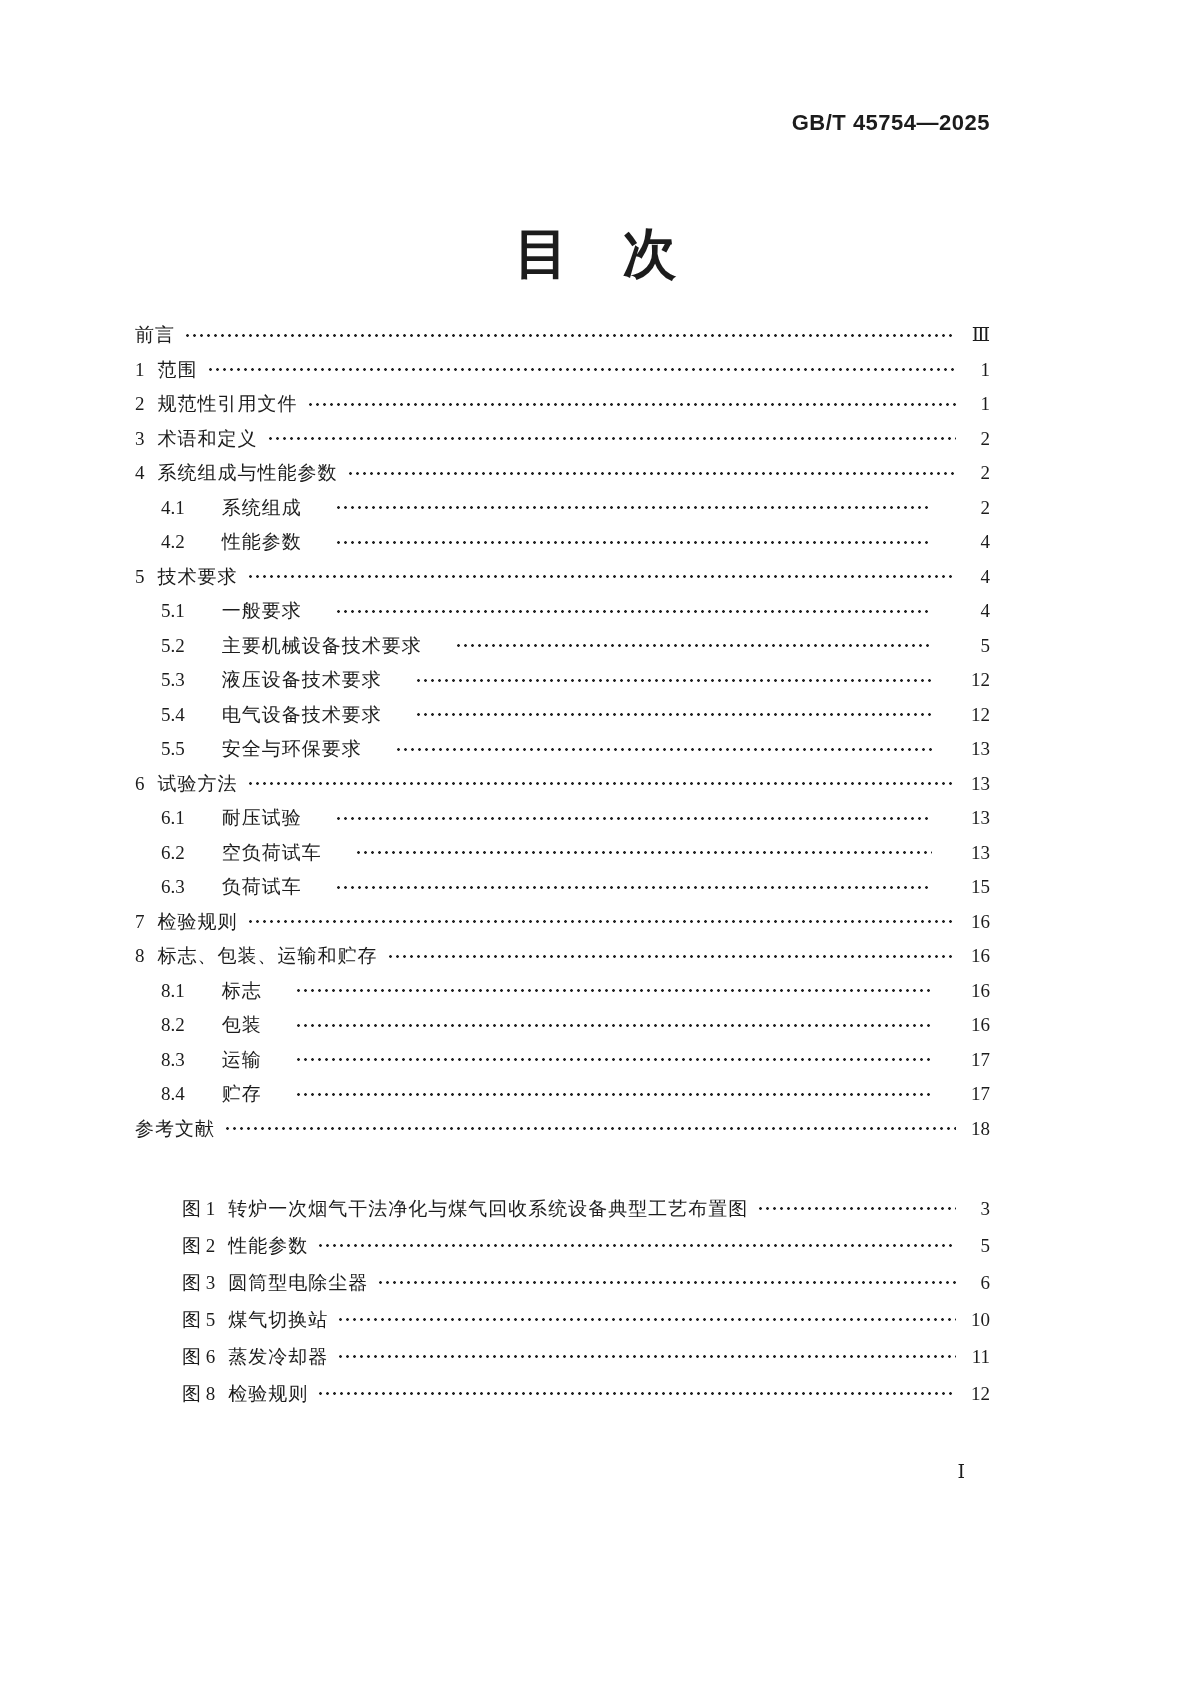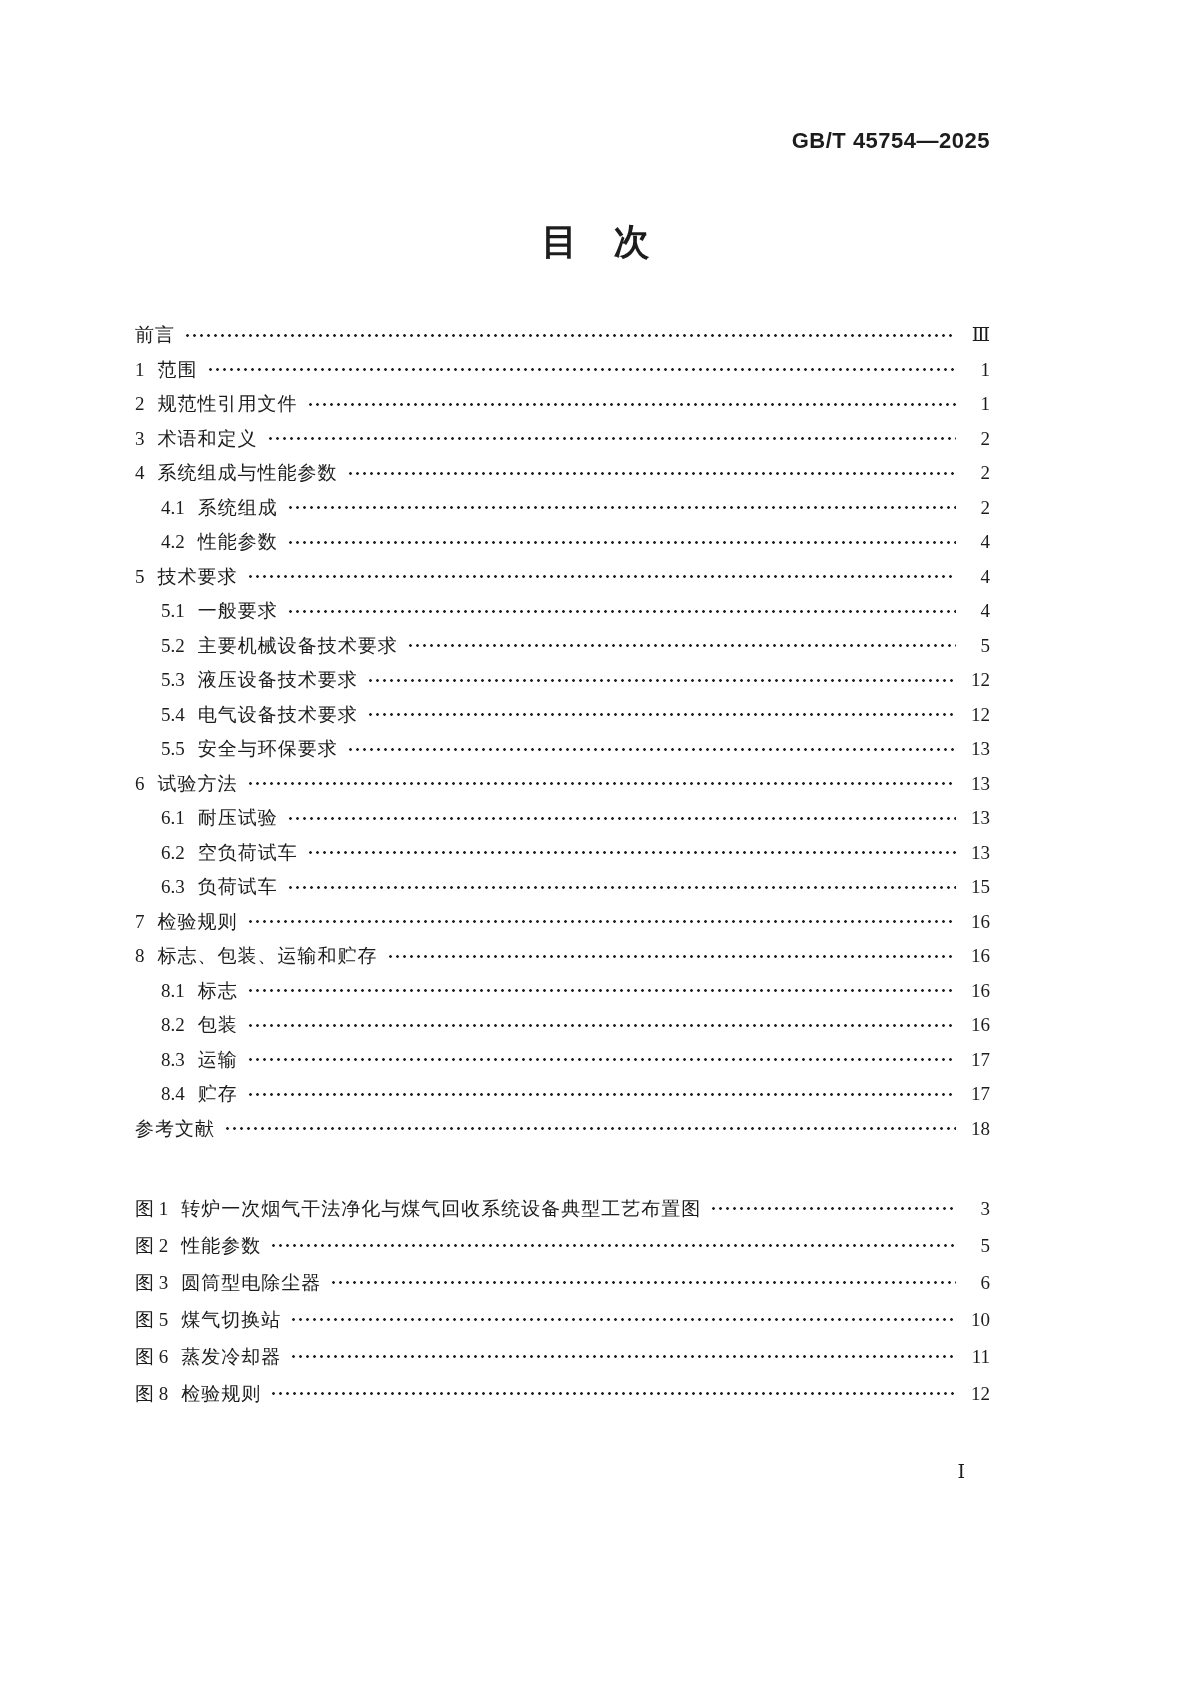--- a/index.html
+++ b/index.html
@@ -12,52 +12,53 @@
     width: 1191px;
     height: 1685px;
     margin: 0 auto;
     background: #ffffff;
     color: #1c1c1c;
     font-family: "Liberation Serif", "DejaVu Serif", serif;
     overflow: hidden;
   }
   .doc-number {
     position: absolute;
-    top: 128px;
+    top: 110px;
     right: 201px;
     font-family: "Liberation Sans", "DejaVu Sans", sans-serif;
     font-size: 22px;
     font-weight: 600;
     letter-spacing: 0.5px;
   }
   .page-title {
     position: absolute;
     top: 218px;
     left: 0;
     right: 0;
     text-align: center;
-    font-size: 36px;
+    font-size: 54px;
     font-weight: 700;
   }
   .toc {
     position: absolute;
     top: 318px;
     left: 135px;
     right: 201px;
   }
   .toc-row {
     display: flex;
     align-items: flex-end;
     height: 34.5px;
     font-size: 19px;
     line-height: 34.5px;
     white-space: nowrap;
   }
   .toc-row.indent {
     padding-left: 26px;
+    gap: 24px;
   }
   .toc-row .num {
     margin-right: 13px;
   }
   .toc-row .label {
     letter-spacing: 1px;
   }
   .leader {
     flex: 1 1 auto;
     align-self: center;
@@ -67,20 +68,21 @@
     background-size: 7px 7px;
     background-position: left center;
     background-repeat: repeat-x;
   }
   .pageno {
     min-width: 27px;
     text-align: right;
   }
   .figure-list {
     margin-top: 44px;
+    margin-left: 47px;
   }
   .figure-list .toc-row {
     height: 37px;
     line-height: 37px;
   }
   .footer-pageno {
     position: absolute;
     top: 1460px;
     right: 226px;
     font-size: 19px;

